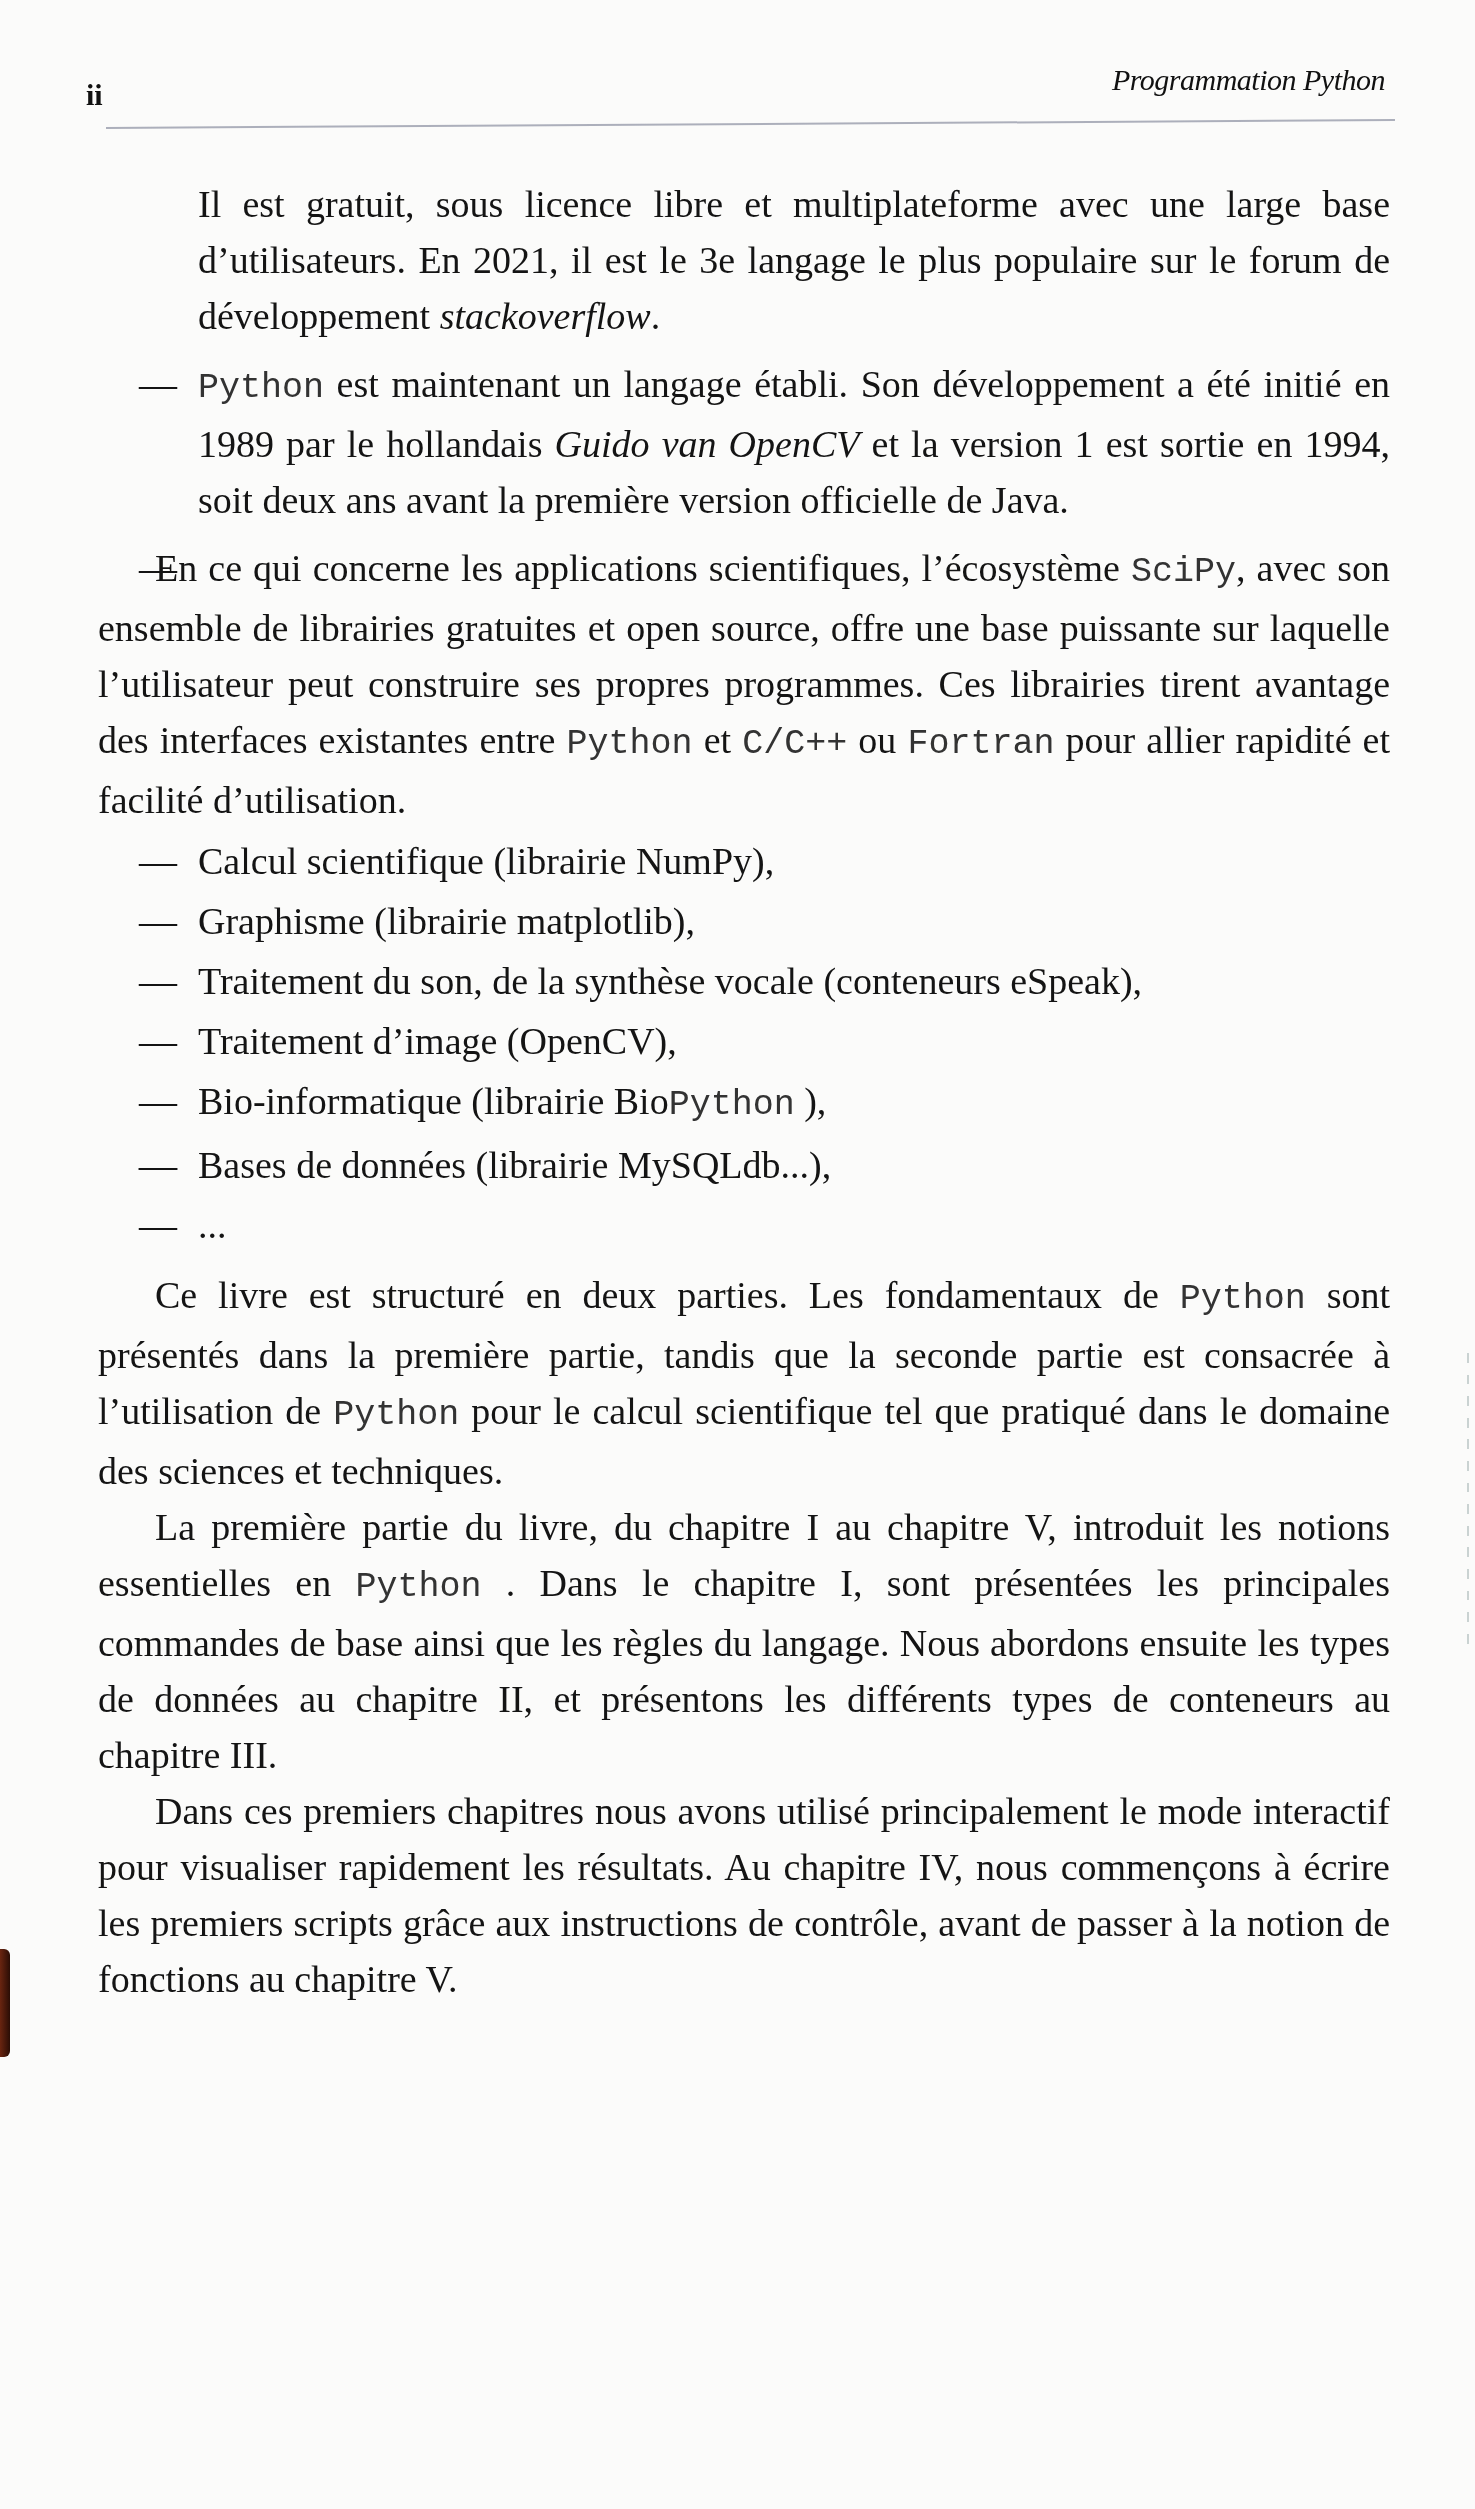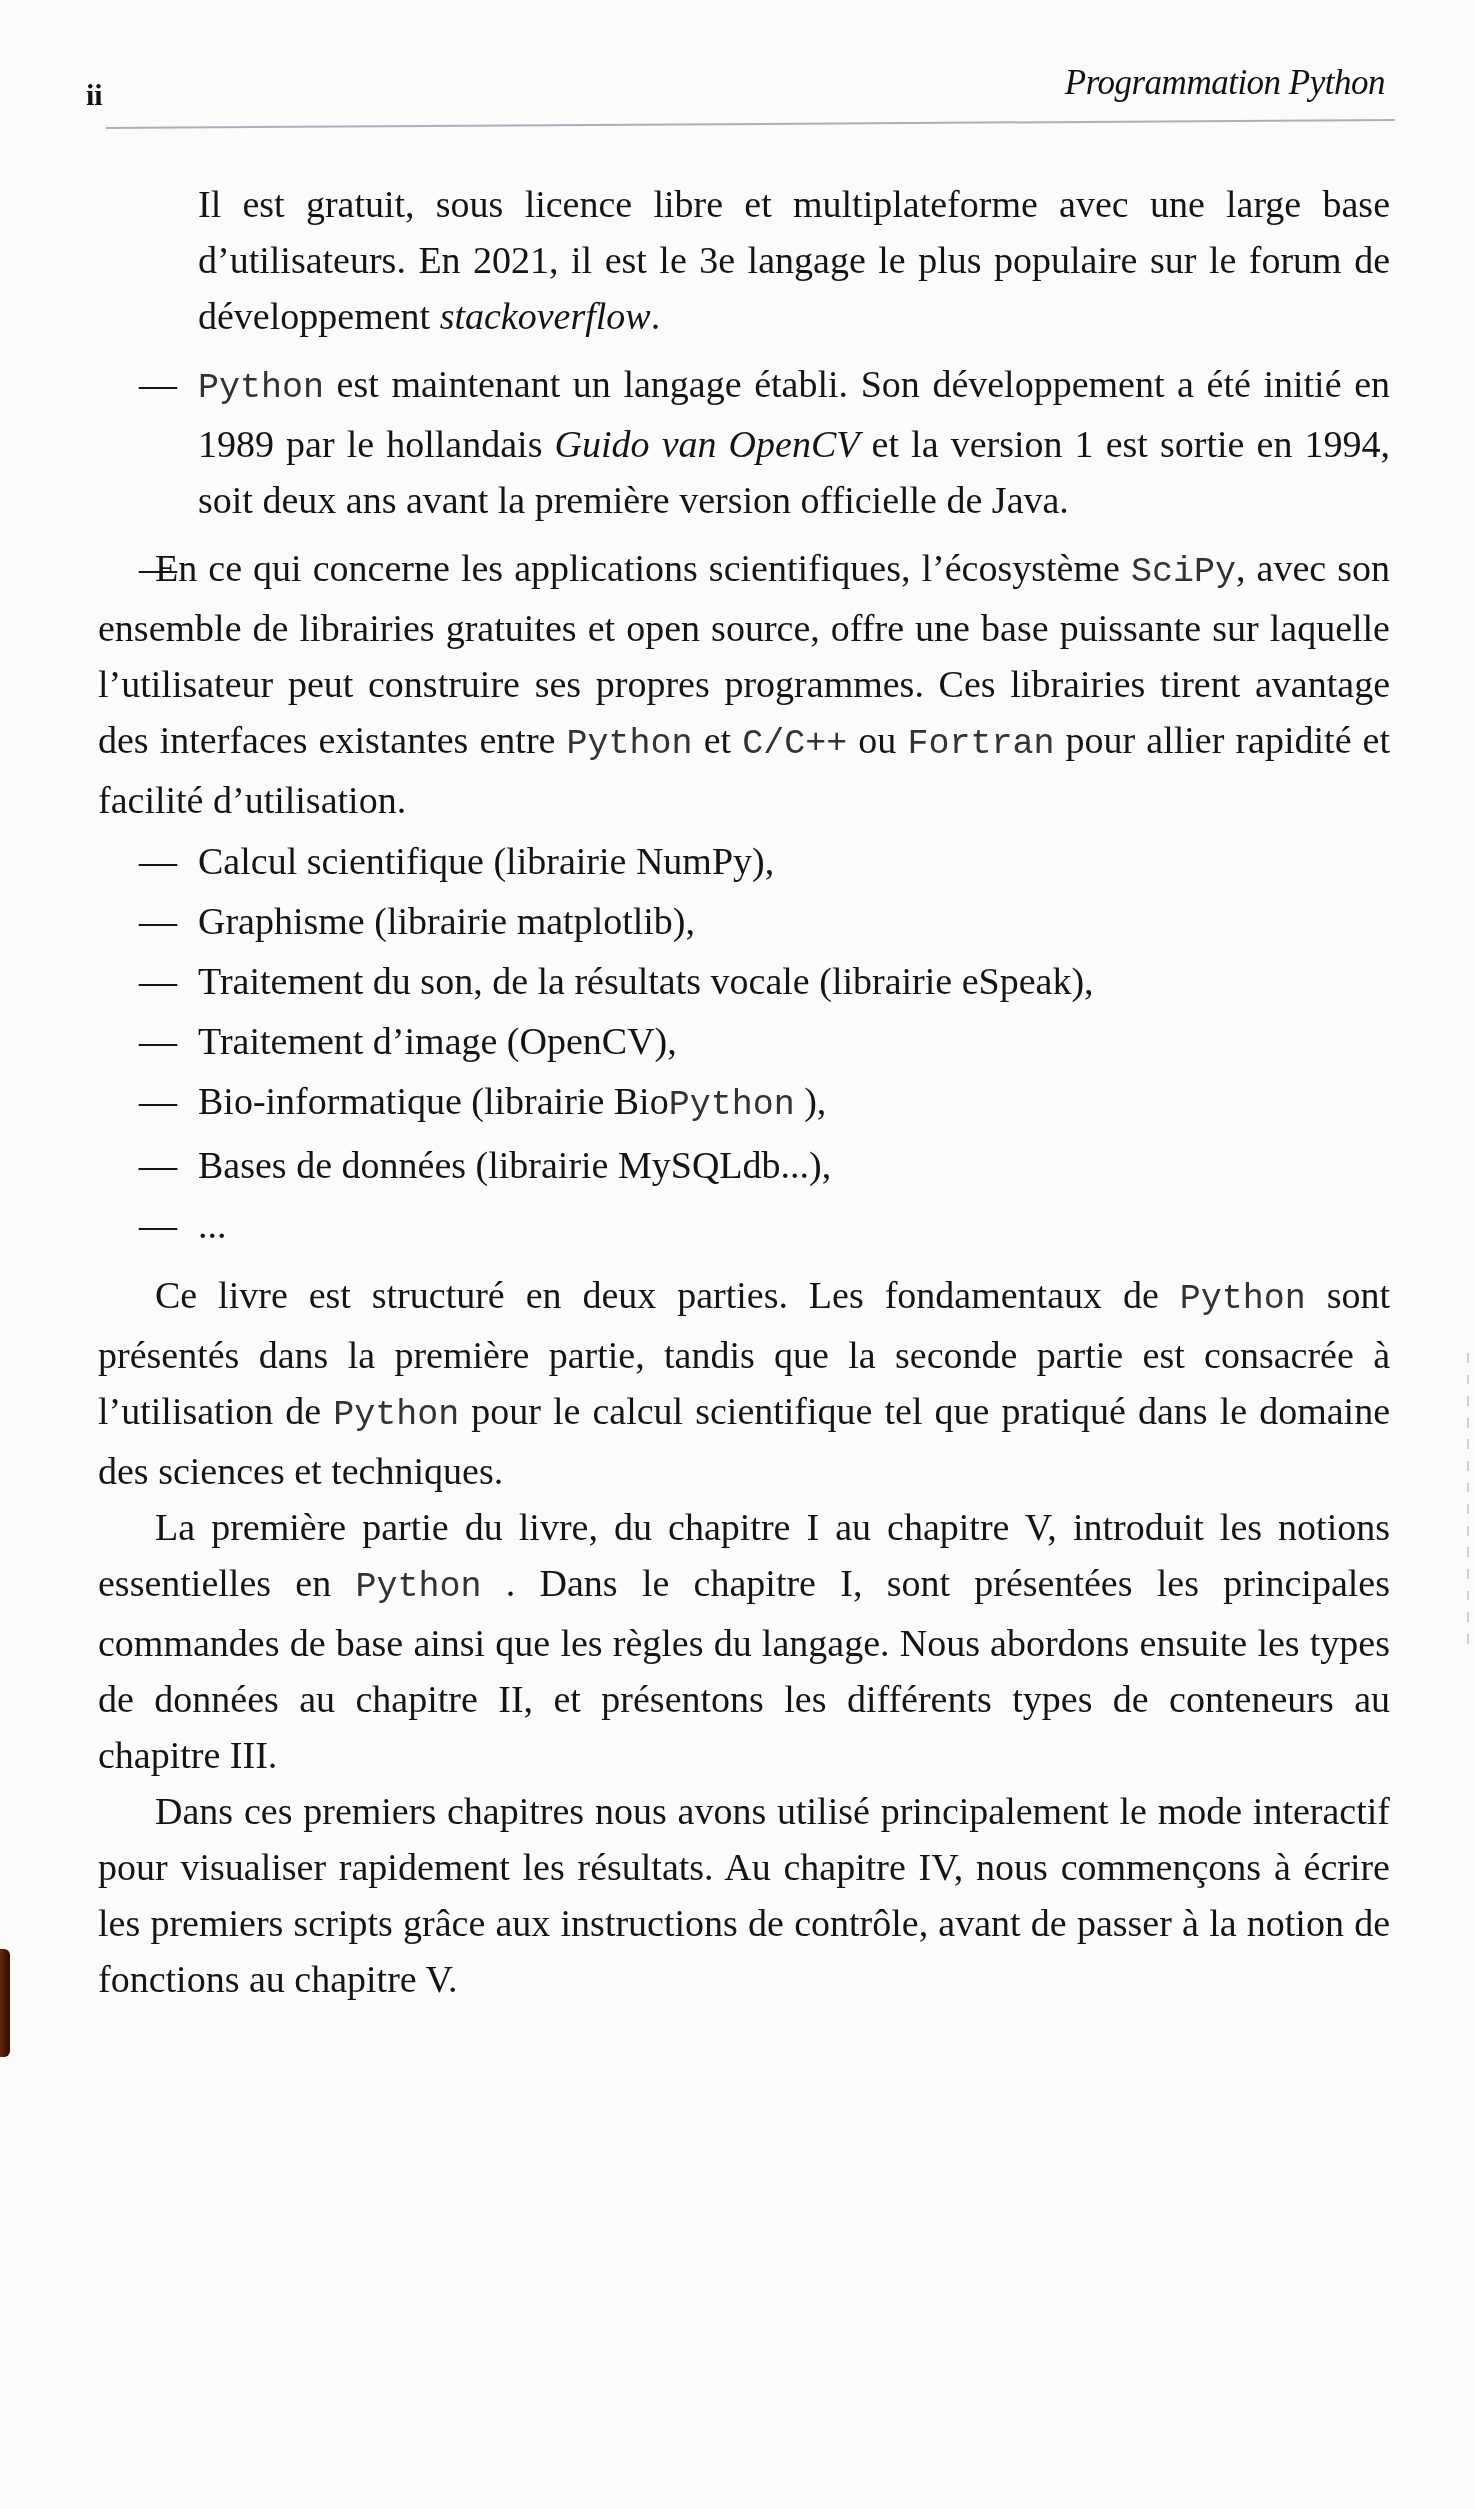--- a/index.html
+++ b/index.html
@@ -24,21 +24,21 @@
     .page-number {
       position: absolute;
       left: 0; top: 39px;
       font-size: 30px;
       font-weight: bold;
       color: #111;
     }
     .running-title {
       position: absolute;
       right: 0; top: 23.5px;
-      font-size: 35px;
+      font-size: 30px;
       font-style: italic;
       color: #111;
       letter-spacing: -0.5px;
     }
     .header-rule {
       position: absolute;
       left: 19.6px; right: -9.8px; top: 84px;
       height: 2px;
       background: #8a8fa0;
       opacity: 0.7;
@@ -124,21 +124,21 @@
     <div class="dash-item">
       <span class="dash">—</span>
     </div>
 
     <p class="para"><span>En ce qui concerne les applications scientifiques, l’écosystème </span><span class="mono">SciPy</span><span>, avec son ensemble de librairies gratuites et open source, offre une base puissante sur laquelle l’utilisateur peut construire ses propres programmes. Ces librairies tirent avantage des interfaces existantes entre </span><span class="mono">Python</span><span> et </span><span class="mono">C/C++</span><span> ou </span><span class="mono">Fortran</span><span> pour allier rapidité et facilité d’utilisation.</span></p>
 
 
     <div class="list">
       <div class="dash-item"><span class="dash">—</span><span>Calcul scientifique (librairie NumPy),</span></div>
       <div class="dash-item"><span class="dash">—</span><span>Graphisme (librairie matplotlib),</span></div>
-      <div class="dash-item"><span class="dash">—</span><span>Traitement du son, de la résultats vocale (librairie eSpeak),</span></div>
+      <div class="dash-item"><span class="dash">—</span><span>Traitement du son, de la synthèse vocale (conteneurs eSpeak),</span></div>
       <div class="dash-item"><span class="dash">—</span><span>Traitement d’image (OpenCV),</span></div>
       <div class="dash-item"><span class="dash">—</span><span>Bio-informatique (librairie Bio</span><span class="mono">Python</span><span> ),</span></div>
       <div class="dash-item"><span class="dash">—</span></div>
       <div class="dash-item"><span class="dash">—</span><span>Bases de données (librairie MySQLdb...),</span></div>
       <div class="dash-item"><span class="dash">—</span><span>...</span></div>
     </div>
 
     <p class="para first-after-list"><span>Ce livre est structuré en deux parties. Les fondamentaux de </span><span class="mono">Python</span><span> sont présentés dans la première partie, tandis que la seconde partie est consacrée à l’utilisation de </span><span class="mono">Python</span><span> pour le calcul scientifique tel que pratiqué dans le domaine des sciences et techniques.</span></p>
 
     <p class="para"><span>La première partie du livre, du chapitre I au chapitre V, introduit les notions essentielles en </span><span class="mono">Python</span><span> . Dans le chapitre I, sont présentées les principales commandes de base ainsi que les règles du langage. Nous abordons ensuite les types de données au chapitre II, et présentons les différents types de conteneurs au chapitre III.</span></p>

